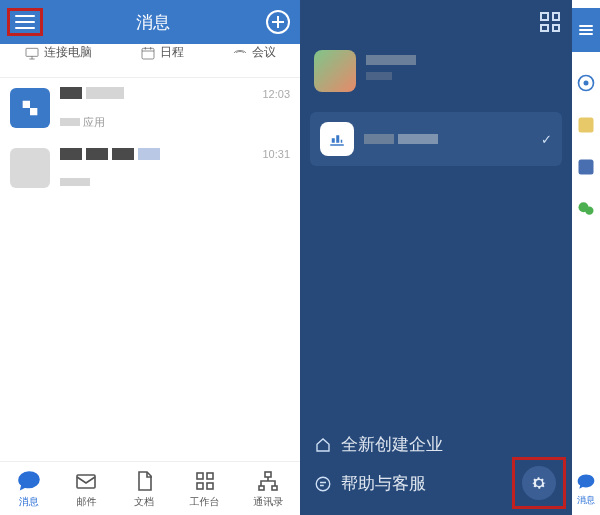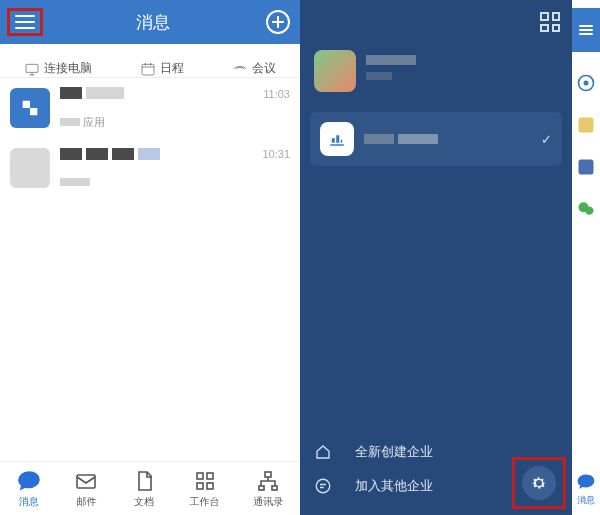--- a/index.html
+++ b/index.html
@@ -12,21 +12,21 @@
   .hdr{background:#3a78c8;height:44px;display:flex;align-items:center;justify-content:space-between;padding:0 10px;color:#fff}
   .hdr-title{flex:1;text-align:center;font-size:17px;font-weight:500}
   .menu-btn{width:36px;height:28px;display:flex;align-items:center;justify-content:center;border:3px solid #c02020;margin:-3px}
   .hamb{width:20px;height:14px;display:flex;flex-direction:column;justify-content:space-between}
   .hamb span{height:2px;background:#fff;border-radius:1px;display:block}
   .plus-icon{width:24px;height:24px;border:2px solid #fff;border-radius:50%;position:relative}
   .plus-icon::before,.plus-icon::after{content:"";position:absolute;background:#fff}
   .plus-icon::before{width:12px;height:2px;top:9px;left:4px}
   .plus-icon::after{height:12px;width:2px;left:9px;top:4px}
   
-  .shortcuts{height:34px;display:flex;align-items:flex-end;justify-content:space-around;border-bottom:1px solid #eee}
+  .shortcuts{height:34px;display:flex;align-items:flex-start;justify-content:space-around;border-bottom:1px solid #eee}
   .sc{display:flex;align-items:center;gap:4px;font-size:12px;color:#555}
   .sc svg{width:16px;height:16px;stroke:#555;fill:none}
   
   .list{flex:1;overflow:hidden}
   .row{display:flex;align-items:center;padding:8px 10px;height:60px;position:relative}
   .avatar{width:40px;height:40px;border-radius:6px;background:#3a78c8;display:flex;align-items:center;justify-content:center;margin-right:10px;flex-shrink:0}
   .avatar svg{width:22px;height:22px;fill:#fff}
   .av-green{background:#32b26e}
   .row-body{flex:1;overflow:hidden}
   .row-title{font-size:14px;color:#222;display:flex;gap:4px}
@@ -48,21 +48,21 @@
   .qr span{border:2px solid #cfe0f5}
   .profile{display:flex;align-items:center;gap:10px;padding:6px 14px}
   .pf-av{width:42px;height:42px;border-radius:8px;background:linear-gradient(135deg,#7fc58a,#e68a6a)}
   .pf-txt .pix{height:10px;margin-bottom:4px}
   .org{margin:14px 10px 0;background:#315586;border-radius:6px;padding:10px;display:flex;align-items:center;gap:10px}
   .org-ic{width:34px;height:34px;border-radius:8px;background:#fff;display:flex;align-items:center;justify-content:center}
   .org-ic svg{width:18px;height:18px;fill:#3a78c8}
   .chk{margin-left:auto;color:#cfe0f5}
   .dr-spacer{flex:1}
   .dr-menu{padding:0 14px 12px;position:relative}
-  .mi{display:flex;align-items:center;gap:23px;padding:8px 0;font-size:13px}
+  .mi{display:flex;align-items:center;gap:9px;padding:8px 0;font-size:17px}
   .mi svg{width:18px;height:18px;stroke:#cfe0f5;fill:none;stroke-width:1.8}
   .gear-wrap{position:absolute;right:6px;bottom:6px;width:54px;height:52px;border:3px solid #c02020;display:flex;align-items:center;justify-content:center}
   .gear-btn{width:34px;height:34px;border-radius:50%;background:#3b5f95;display:flex;align-items:center;justify-content:center}
   .gear-btn svg{width:18px;height:18px;fill:#e8eef6}
   
   .side-hdr{width:28px;height:44px;background:#3a78c8;display:flex;align-items:center;justify-content:center}
   .side-hdr .hamb{width:14px;height:10px}
   .side-ic{width:22px;height:22px;display:flex;align-items:center;justify-content:center}
   .side-ic svg{width:20px;height:20px}
   .side-tab{margin-top:auto;margin-bottom:8px;display:flex;flex-direction:column;align-items:center;gap:2px;color:#2a6fd6;font-size:9px}
@@ -114,21 +114,21 @@
             <path d="M4 4h8v8H4zM12 12h8v8h-8z"></path>
           </svg>
         </div>
       <div class="row-body">
         <div class="row-title">
             <span class="pix dk" style="width:22px"></span>
             <span class="pix" style="width:38px"></span>
           </div>
         <div class="row-sub"><span class="pix" style="width:20px;height:8px"></span> <span>应用</span></div>
       </div>
-      <span class="row-time">11:03</span>
+      <span class="row-time">12:03</span>
     </div>
     <div class="row">
       <div class="avatar" style="background:#d9d9d9"></div>
       <div class="row-body">
         <div class="row-title">
             <span class="pix dk" style="width:22px"></span>
             <span class="pix dk" style="width:22px"></span>
             <span class="pix dk" style="width:22px"></span>
             <span class="pix bl" style="width:22px"></span>
           </div>
@@ -212,21 +212,21 @@
         <svg viewBox="0 0 24 24">
             <path d="M4 11l8-7 8 7v9H4z"></path>
           </svg>
         <span>全新创建企业</span>
       </div>
       <div class="mi">
         <svg viewBox="0 0 24 24">
             <circle cx="12" cy="12" r="9"></circle>
             <path d="M8 10h8M8 14h5"></path>
           </svg>
-        <span>加入其他企业</span>
+        <span>帮助与客服</span>
       </div>
       <div class="gear-wrap">
         <div class="gear-btn">
           <svg viewBox="0 0 24 24">
               <path d="M12 8a4 4 0 100 8 4 4 0 000-8zm9 4l-2 .5-.8 2 1 1.8-1.5 1.5-1.8-1-2 .8-.5 2h-2l-.5-2-2-.8-1.8 1L4.6 17l1-1.8-.8-2L3 12l1.8-.5.8-2-1-1.8L6.1 6l1.8 1 2-.8.5-2h2l.5 2 2 .8 1.8-1 1.5 1.5-1 1.8.8 2z"></path>
             </svg>
         </div>
       </div>
     </div>
   </div>

